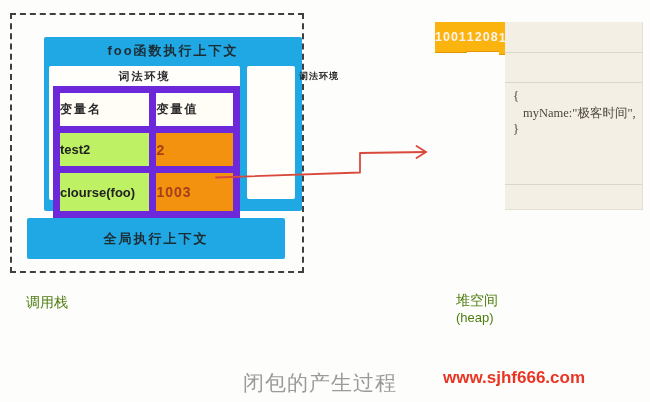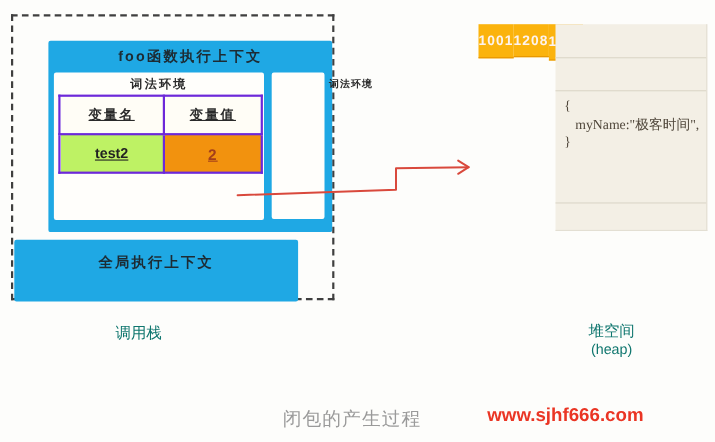--- a/index.html
+++ b/index.html
@@ -13,60 +13,60 @@
 
   
   .dashed-box{
     position:absolute;left:10px;top:13px;width:290px;height:256px;
     border:2px dashed #3f3f3f;background:transparent;
   }
   .blue-box{
     position:absolute;background:#1fa8e4;border-radius:2px;
   }
   .foo-ctx{left:32px;top:22px;width:258px;height:174px;}
-  .global-ctx{left:1px;top:203px;width:258px;height:56px;}
+  .global-ctx{left:15px;top:203px;width:258px;height:41px;}
   .ctx-title{
     position:absolute;top:5px;left:0;width:100%;text-align:center;
     font-size:13px;font-weight:700;color:#1d2b33;letter-spacing:2px;
   }
   .global-ctx .ctx-title{top:12px;}
   .var-env{
     position:absolute;left:5px;top:29px;width:191px;height:134px;
     background:#fffefb;border-radius:2px;
   }
   .var-env-label{
     position:absolute;top:3px;left:0;width:100%;text-align:center;
     font-size:11px;font-weight:700;color:#2a2a2a;letter-spacing:2px;
   }
   .var-table{
     position:absolute;left:4px;top:20px;border-collapse:collapse;table-layout:fixed;
     border:2px solid #f3921c;
   }
   .var-table td{
-    border:2px solid #6d28d9;text-align:center;vertical-align:middle;
-    padding:0;overflow:hidden;text-decoration:underline;
+    border:7px solid #6d28d9;vertical-align:middle;
+    padding:0;overflow:hidden;
   }
   .vt-name-col{width:93px;}
   .vt-val-col{width:87px;}
   .vt-head td{height:33px;background:#fffdf6;font-size:12px;font-weight:700;
     color:#2a2a2a;letter-spacing:2px;}
   .vt-row1 td{height:33px;}
   .vt-row2 td{height:38px;}
   .vt-name{background:#bef264;font-size:13px;font-weight:600;color:#222;}
   .vt-val{background:#f2920e;font-size:14px;font-weight:700;color:#a43f1b;letter-spacing:1px;}
   .lex-env{
     position:absolute;left:203px;top:29px;width:48px;height:133px;
     background:#fffefb;border-radius:2px;
   }
   .lex-env-label{
     position:absolute;top:4px;left:0;width:100%;text-align:center;
     font-size:9px;font-weight:700;color:#2a2a2a;letter-spacing:1px;padding-left:48px;
   }
 
-  .label-group{position:absolute;text-align:center;color:#0f766e;}
+  .label-group{position:absolute;color:#4d7c0f;}
   .label-cn{font-size:14px;line-height:18px;}
   .label-en{font-size:13px;line-height:17px;}
   .call-stack-label{left:26px;top:293px;width:200px;}
   .heap-label{left:456px;top:291px;width:200px;}
 
   
   .heap-table{position:absolute;left:435px;top:22px;width:208px;height:236px;}
   .heap-header{display:flex;height:46px;background:#f8981d;
     border-bottom:2px solid #f9f5ec;}
   .heap-h-addr{width:70px;display:flex;align-items:center;justify-content:center;
@@ -91,21 +91,21 @@
     font-size:12.5px;line-height:16.5px;color:#4f463a;
     padding:5px 4px 0 8px;
   }
   .obj-line-indent{padding-left:10px;}
 
   
   .arrow-svg{position:absolute;left:0;top:0;width:650px;height:402px;
     pointer-events:none;z-index:10;}
   .caption{
     position:absolute;left:170px;top:369px;width:300px;text-align:center;
-    font-size:17px;color:#9a9a9a;letter-spacing:1px;
+    font-size:21px;color:#9a9a9a;letter-spacing:1px;
   }
   .watermark{
     position:absolute;left:443px;top:368px;width:200px;text-align:left;
     font-size:17px;font-weight:700;color:#ea3524;
   }
 </style>
 </head>
 <body>
 
 <div class="stage">
@@ -119,20 +119,24 @@
         <div class="var-env-label">词法环境</div>
         <table class="var-table">
           <tbody>
             <tr class="vt-head">
               <td class="vt-name-col">变量名</td>
               <td class="vt-val-col">变量值</td>
             </tr>
             <tr class="vt-row1">
               <td class="vt-name">test2</td>
               <td class="vt-val">2</td>
+            </tr>
+            <tr class="vt-row2">
+              <td class="vt-name">clourse(foo)</td>
+              <td class="vt-val">1003</td>
             </tr>
           </tbody>
         </table>
       </div>
 
       <div class="lex-env">
         <div class="lex-env-label">词法环境</div>
       </div>
     </div>
 

